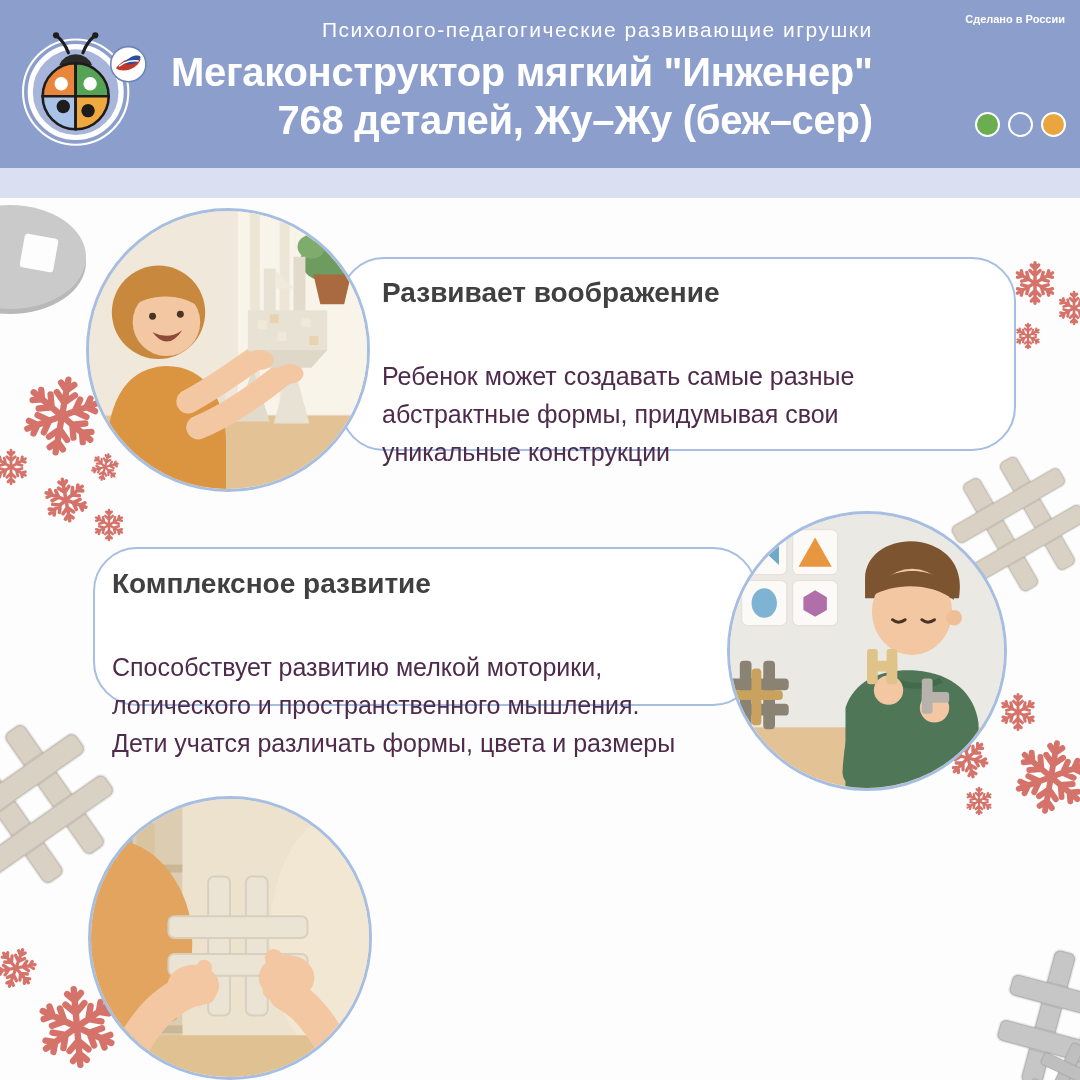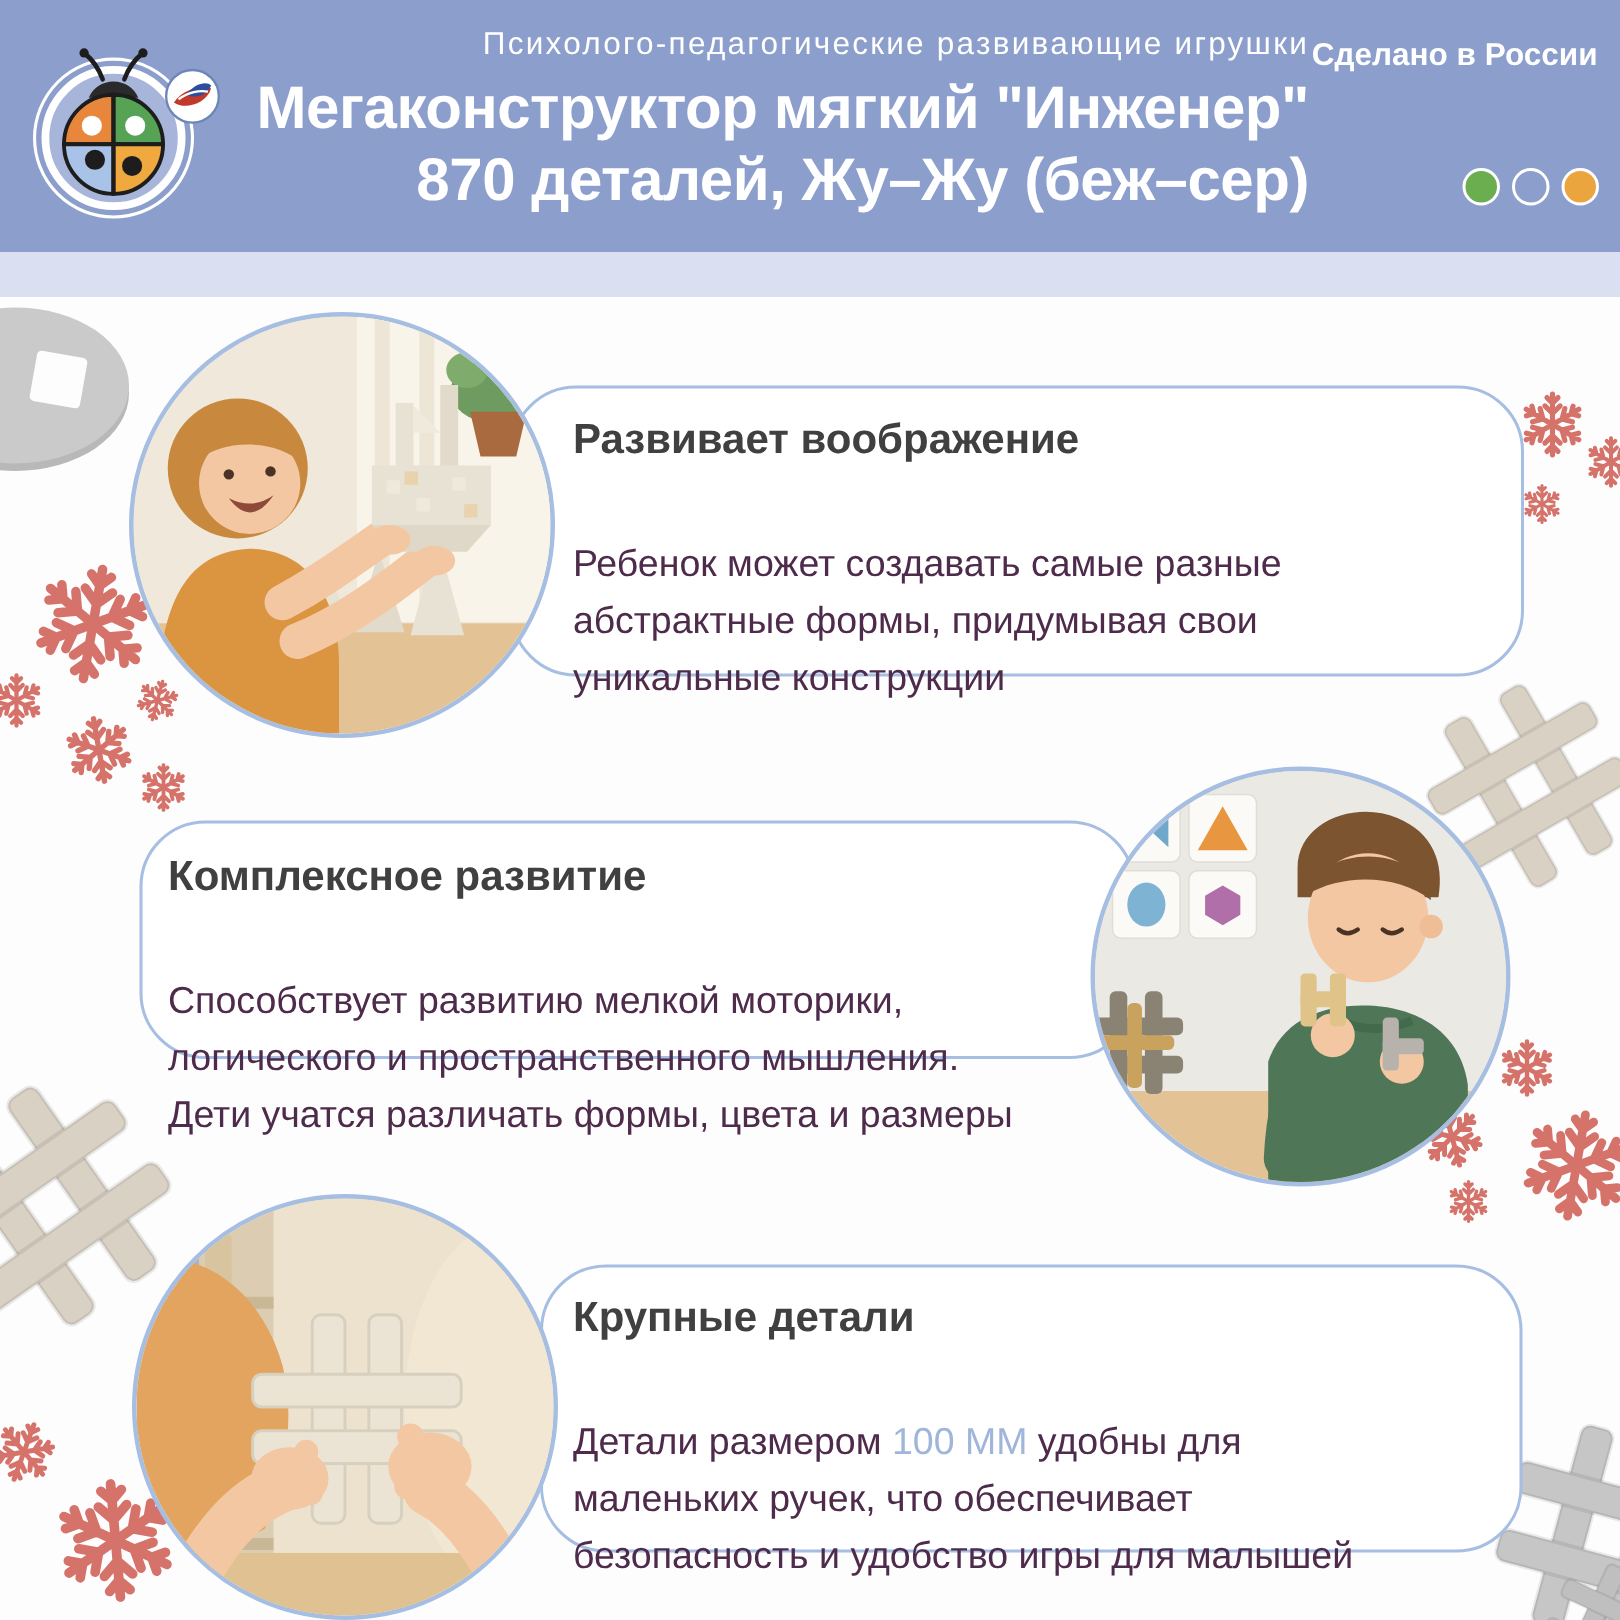--- a/index.html
+++ b/index.html
@@ -8,21 +8,21 @@
     background:#FDFDFD;font-family:"Liberation Sans",sans-serif;
     -webkit-font-smoothing:antialiased;
   }
   
   .header{position:absolute;left:0;top:0;width:1080px;height:168px;background:#8C9ECB;z-index:5;}
   .subband{position:absolute;left:0;top:168px;width:1080px;height:30px;background:#DAE0F1;z-index:5;}
   .logo-svg{position:absolute;left:22px;top:26px;width:128px;height:128px;}
   .header-text{position:absolute;left:171px;top:18px;text-align:right;}
   .tagline{font-size:21px;letter-spacing:1.5px;color:#FFFFFF;font-weight:400;}
   .title{font-size:40px;font-weight:700;color:#FFFFFF;line-height:1.2;letter-spacing:-0.3px;margin-top:6px;}
-  .made-in{position:absolute;top:13px;right:15px;font-size:21px;font-weight:700;color:#FFFFFF;margin-top:12px;}
+  .made-in{position:absolute;top:13px;right:15px;font-size:11px;font-weight:700;color:#FFFFFF;}
   .dots{position:absolute;top:112px;right:14px;display:flex;gap:8px;}
   .dot{width:25px;height:25px;border-radius:50%;border:2px solid #FFFFFF;box-sizing:border-box;}
   
   .card{position:absolute;background:#FFFFFF;border:2px solid #A6BEE2;border-radius:44px;box-sizing:border-box;z-index:2;}
   .card-heading{font-size:28px;font-weight:700;color:#404040;margin:0 0 9px 0;}
   .card-body{font-size:25px;color:#4E2A4B;line-height:38px;margin-top:48px;}
   .hl{color:#9FB5DA;}
   .card1{left:340px;top:257px;width:676px;height:194px;padding:18px 30px 0 40px;}
   .card1 .card-body{width:525px;}
   .card2{left:93px;top:547px;width:664px;height:159px;padding:19px 20px 0 17px;}
@@ -93,21 +93,21 @@
         <path d="M91,41 C97,32 111,29 115,32 C112,42 98,46 91,41 Z" fill="#C0392B"></path>
         <path d="M99,36 C104,29 112,27 115,30 C113,36 105,39 99,36 Z" fill="#2C4E9B"></path>
         <path d="M94,39 C100,34 108,33 113,34" stroke="#FFFFFF" stroke-width="1.5" fill="none"></path>
       </g>
     </svg>
 
     <div class="header-text">
       <div class="tagline">Психолого-педагогические развивающие игрушки</div>
       <div class="title">
         <div>Мегаконструктор мягкий "Инженер"</div>
-        <div>870 деталей, Жу–Жу (беж–сер)</div>
+        <div>768 деталей, Жу–Жу (беж–сер)</div>
       </div>
     </div>
 
     <div class="made-in">Сделано в России</div>
 
     <div class="dots">
       <div class="dot" style="background: rgb(107, 174, 80);"></div>
       <div class="dot" style="background: transparent;"></div>
       <div class="dot" style="background: rgb(235, 165, 63);"></div>
     </div>
@@ -179,24 +179,20 @@
   <div class="card card1">
     <div class="card-heading">Развивает воображение</div>
     <div class="card-body">Ребенок может создавать самые разные абстрактные формы, придумывая свои уникальные конструкции</div>
   </div>
 
   <div class="card card2">
     <div class="card-heading">Комплексное развитие</div>
     <div class="card-body">Способствует развитию мелкой моторики, логического и пространственного мышления. Дети учатся различать формы, цвета и размеры</div>
   </div>
 
-  <div class="card card3">
-    <div class="card-heading">Крупные детали</div>
-    <div class="card-body"><span>Детали размером </span><span class="hl">100 ММ</span><span> удобны для маленьких ручек, что обеспечивает безопасность и удобство игры для малышей</span></div>
-  </div>
 
   <div class="photo photo1">
     <svg viewBox="0 0 280 280" preserveAspectRatio="xMidYMid slice">
       <rect width="280" height="280" fill="#F0E8DA"></rect>
       <rect x="150" y="0" width="130" height="205" fill="#F8F4EA"></rect>
       <rect x="162" y="0" width="10" height="205" fill="#EDE6D6"></rect>
       <rect x="192" y="0" width="10" height="205" fill="#EDE6D6"></rect>
       <ellipse cx="240" cy="50" rx="27" ry="21" fill="#6E9B5F"></ellipse>
       <ellipse cx="224" cy="36" rx="14" ry="12" fill="#7FAC6C"></ellipse>
       <ellipse cx="258" cy="34" rx="12" ry="10" fill="#5F8C52"></ellipse>

